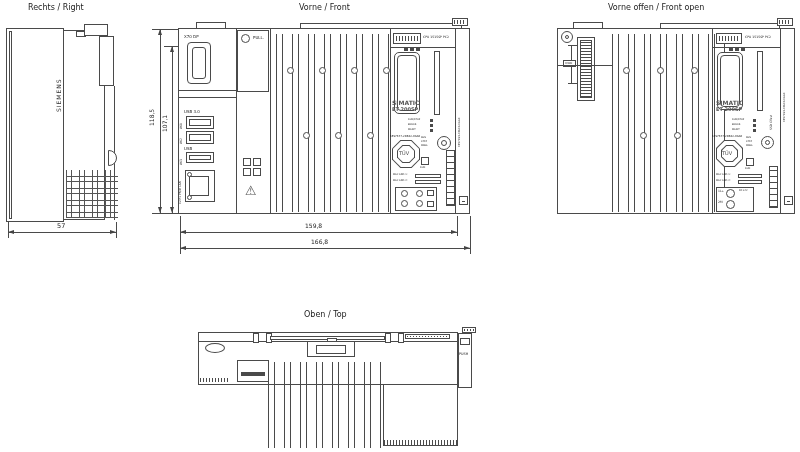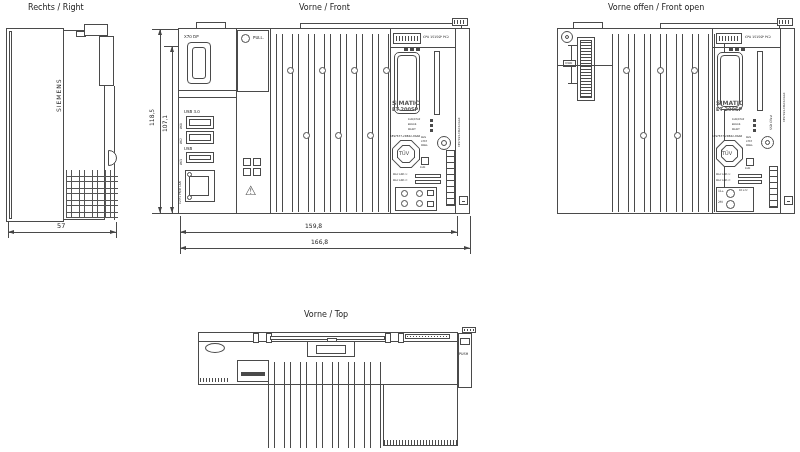--- a/index.html
+++ b/index.html
@@ -256,21 +256,21 @@
     <div class="bx cir" style="left:726px;top:200px;width:9px;height:9px"></div>
     <div class="t" style="left:739px;top:190px;font-size:2.3px">DC 24V</div>
     <div class="bx rungs" style="left:769px;top:166px;width:9px;height:42px"></div>
     <div class="bx" style="left:784px;top:196px;width:9px;height:9px">
         <div class="pins" style="position:absolute;inset:2px"></div>
       </div>
     <div class="t vt" style="left:783px;top:57px;height:65px;font-size:2.7px">6ES7193-6PA00-0AA0</div>
   </div>
 
   <div class="view">
-    <div class="t" style="left:304px;top:311px;font-size:8px">Vorne / Top</div>
+    <div class="t" style="left:304px;top:311px;font-size:8px">Oben / Top</div>
     <div class="bx" style="left:198px;top:332px;width:260px;height:53px"></div>
     <div class="hl" style="left:198px;top:341px;width:260px"></div>
     <div class="bx cir" style="left:205px;top:343px;width:20px;height:10px"></div>
     <div class="bx" style="left:253px;top:333px;width:6px;height:10px"></div>
     <div class="bx" style="left:266px;top:333px;width:6px;height:10px"></div>
     <div class="bx" style="left:385px;top:333px;width:6px;height:10px"></div>
     <div class="bx" style="left:398px;top:333px;width:6px;height:10px"></div>
     <div class="bx" style="left:270px;top:336px;width:115px;height:4px"></div>
     <div class="bx" style="left:405px;top:334px;width:45px;height:5px">
         <div class="hatch" style="position:absolute;inset:1px"></div>

